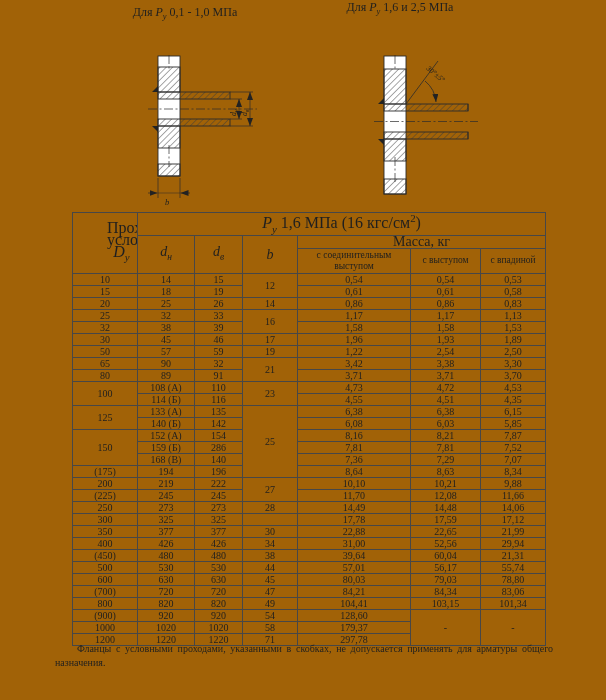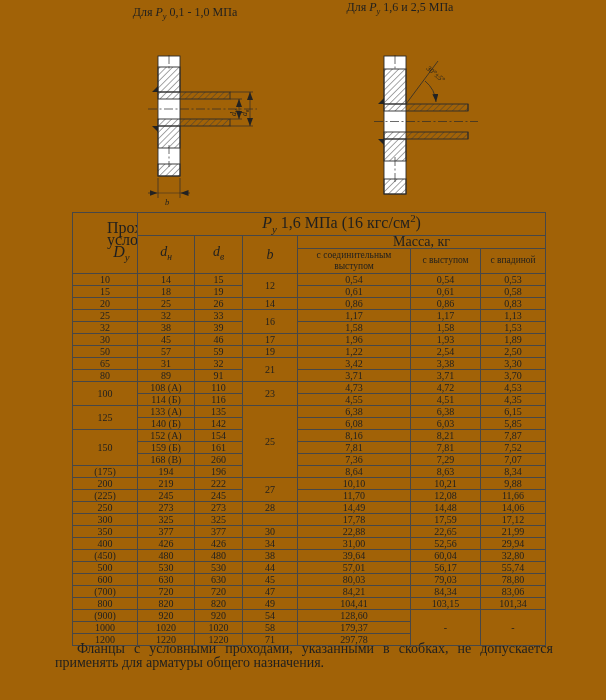--- a/index.html
+++ b/index.html
@@ -23,21 +23,21 @@
     padding:0 1px;font-size:10px;line-height:11px;
     white-space:normal;overflow:hidden;
   }
   table.flg thead tr.h1 th{height:14px;font-size:16px;}
   table.flg thead tr.h2 th{height:12px;font-size:14px;}
   table.flg thead tr.h3 th{height:24px;font-size:9.5px;line-height:10.5px;}
   table.flg thead th.corner{font-size:10px;line-height:12px;padding-left:34px;}
   table.flg tbody td{height:11px;}
   table.flg sub{font-size:68%;}
   table.flg sup{font-size:68%;vertical-align:super;}
-  .notes{position:absolute;left:55px;top:642px;width:498px;font-size:14px;line-height:13.8px;}
+  .notes{position:absolute;left:55px;top:642px;width:498px;font-size:10px;line-height:13.8px;}
   .notes p{margin:0;text-indent:22px;}
   .notes p.j{text-align:justify;}
   .notes sub{font-size:70%;}
 </style>
 </head>
 <body>
 
 <div class="page">
 
   <div class="caption" style="left:90px;top:5px;width:190px;">
@@ -210,21 +210,21 @@
           <td>50</td>
           <td>57</td>
           <td>59</td>
           <td>19</td>
           <td>1,22</td>
           <td>2,54</td>
           <td>2,50</td>
         </tr>
         <tr>
           <td>65</td>
-          <td>31</td>
+          <td>90</td>
           <td>32</td>
           <td rowspan="2">21</td>
           <td>3,42</td>
           <td>3,38</td>
           <td>3,30</td>
         </tr>
         <tr>
           <td>80</td>
           <td>89</td>
           <td>91</td>
@@ -267,28 +267,28 @@
         <tr>
           <td rowspan="3">150</td>
           <td>152 (А)</td>
           <td>154</td>
           <td>8,16</td>
           <td>8,21</td>
           <td>7,87</td>
         </tr>
         <tr>
           <td>159 (Б)</td>
-          <td>161</td>
+          <td>286</td>
           <td>7,81</td>
           <td>7,81</td>
           <td>7,52</td>
         </tr>
         <tr>
           <td>168 (В)</td>
-          <td>260</td>
+          <td>140</td>
           <td>7,36</td>
           <td>7,29</td>
           <td>7,07</td>
         </tr>
         <tr>
           <td>(175)</td>
           <td>194</td>
           <td>196</td>
           <td>8,64</td>
           <td>8,63</td>
@@ -347,21 +347,21 @@
           <td>52,56</td>
           <td>29,94</td>
         </tr>
         <tr>
           <td>(450)</td>
           <td>480</td>
           <td>480</td>
           <td>38</td>
           <td>39,64</td>
           <td>60,04</td>
-          <td>32,80</td>
+          <td>21,31</td>
         </tr>
         <tr>
           <td>500</td>
           <td>530</td>
           <td>530</td>
           <td>44</td>
           <td>57,01</td>
           <td>56,17</td>
           <td>55,74</td>
         </tr>

